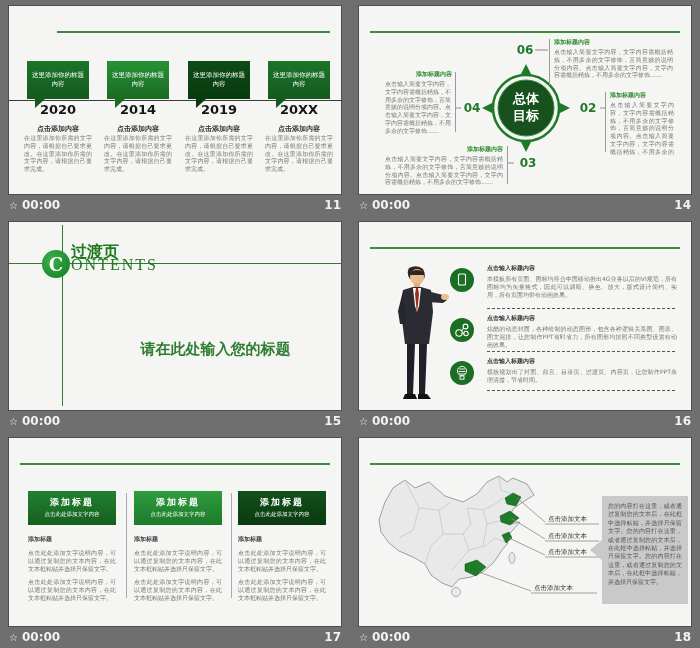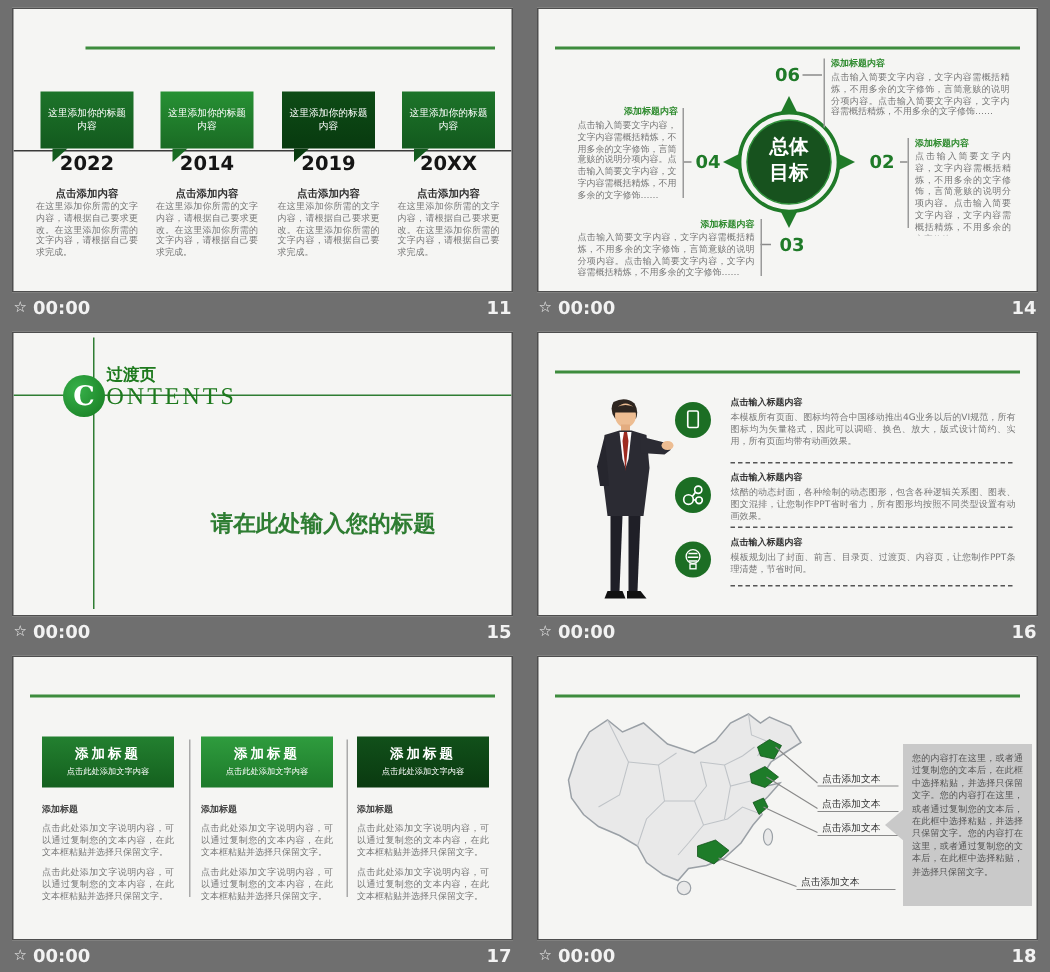--- a/index.html
+++ b/index.html
@@ -41,21 +41,21 @@
   .bd14 { position:absolute; font-size:6px; color:#777; line-height:1.3; text-align:justify; overflow:hidden; }
   .rule14 { position:absolute; border-left:1px solid #9a9a9a; width:0; }
 
   
   .vline15 { position:absolute; left:53px; top:3px; bottom:4px; border-left:1.5px solid #2e7d32; }
   .hline15 { position:absolute; left:0; right:0; top:41px; border-top:1.5px solid #2e7d32; }
   .circ15 { position:absolute; left:33px; top:28px; width:28px; height:28px; border-radius:50%;
             background:radial-gradient(circle at 35% 35%, #37b14a, #15791f);
             color:#fff; font-family:"DejaVu Serif", serif; font-weight:bold; font-size:18px;
             display:flex; align-items:center; justify-content:center; }
-  .t15cn { position:absolute; left:62px; top:20px; color:#1e7a1e; font-weight:bold; font-size:11px;
+  .t15cn { position:absolute; left:62px; top:20px; color:#1e7a1e; font-weight:bold; font-size:16px;
            font-family:"DejaVu Serif", serif; }
   .t15en { position:absolute; left:62px; top:34px; color:#1e7a1e; font-size:16px; letter-spacing:2px;
            font-family:Liberation Serif, serif; }
   .row15 { position:absolute; left:53px; right:0; top:83px; text-align:center; color:#1b6e1b; }
   .row15 .dia { font-size:12px; vertical-align:6px; }
   .row15 .big { font-size:26px; font-weight:bold; margin:0 6px; }
   .t15sub { position:absolute; left:53px; right:0; top:118px; text-align:center; color:#2e7d32;
             font-weight:bold; font-size:15px;padding-left:28px; }
 
   
@@ -94,21 +94,21 @@
   <div class="cell">
     <div class="slide s13">
       <div class="topline"></div>
       <div class="tl-axis"></div>
 
       <div class="tl-col" style="left:10px">
         <div class="bubble g1">
             <span>这里添加你的标题内容</span>
             <i class="tail"></i>
           </div>
-        <div class="tl-year">2022</div>
+        <div class="tl-year">2020</div>
         <div class="tl-head">点击添加内容</div>
         <div class="tl-body">在这里添加你所需的文字内容，请根据自己要求更改。在这里添加你所需的文字内容，请根据自己要求完成。</div>
       </div>
       <div class="tl-col" style="left:90px">
         <div class="bubble g2">
             <span>这里添加你的标题内容</span>
             <i class="tail"></i>
           </div>
         <div class="tl-year">2014</div>
         <div class="tl-head">点击添加内容</div>

